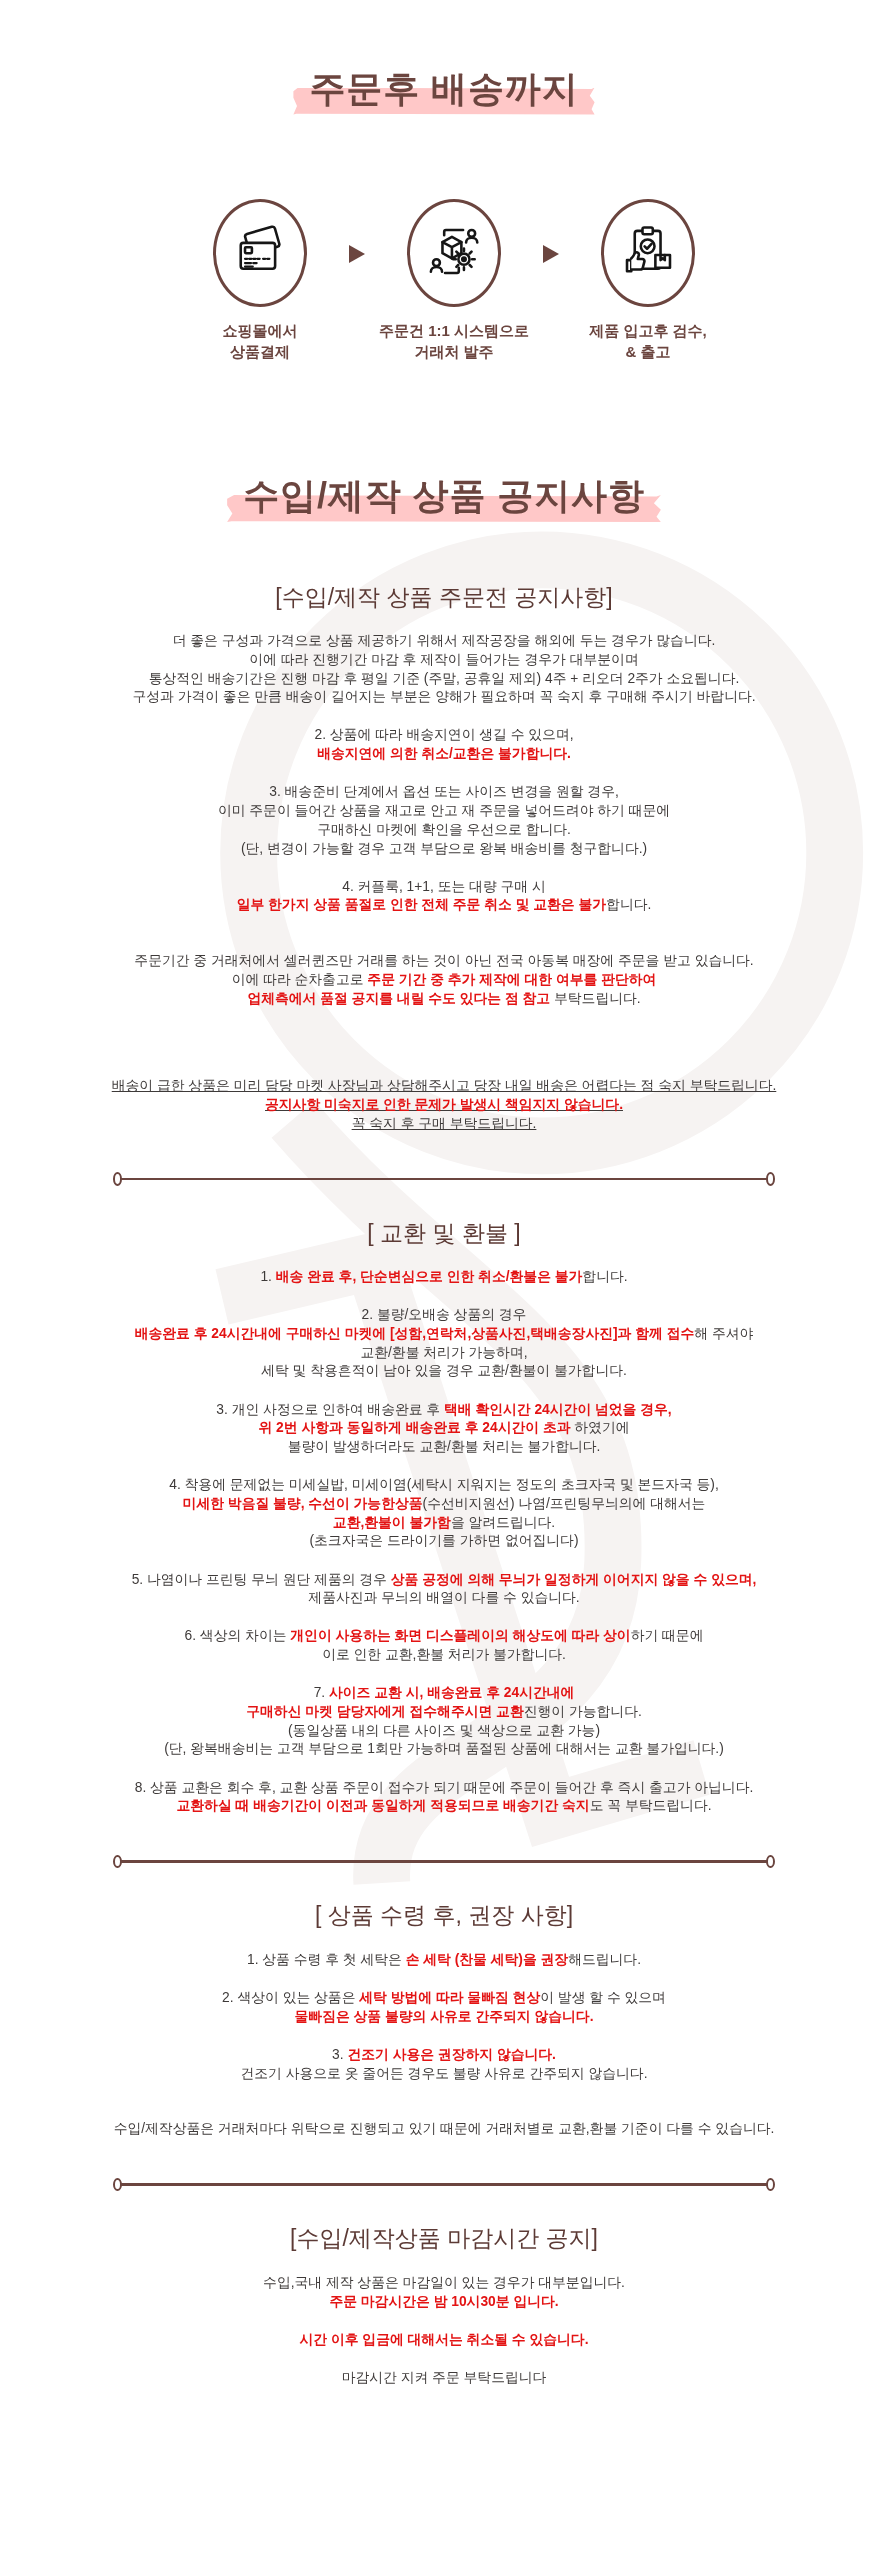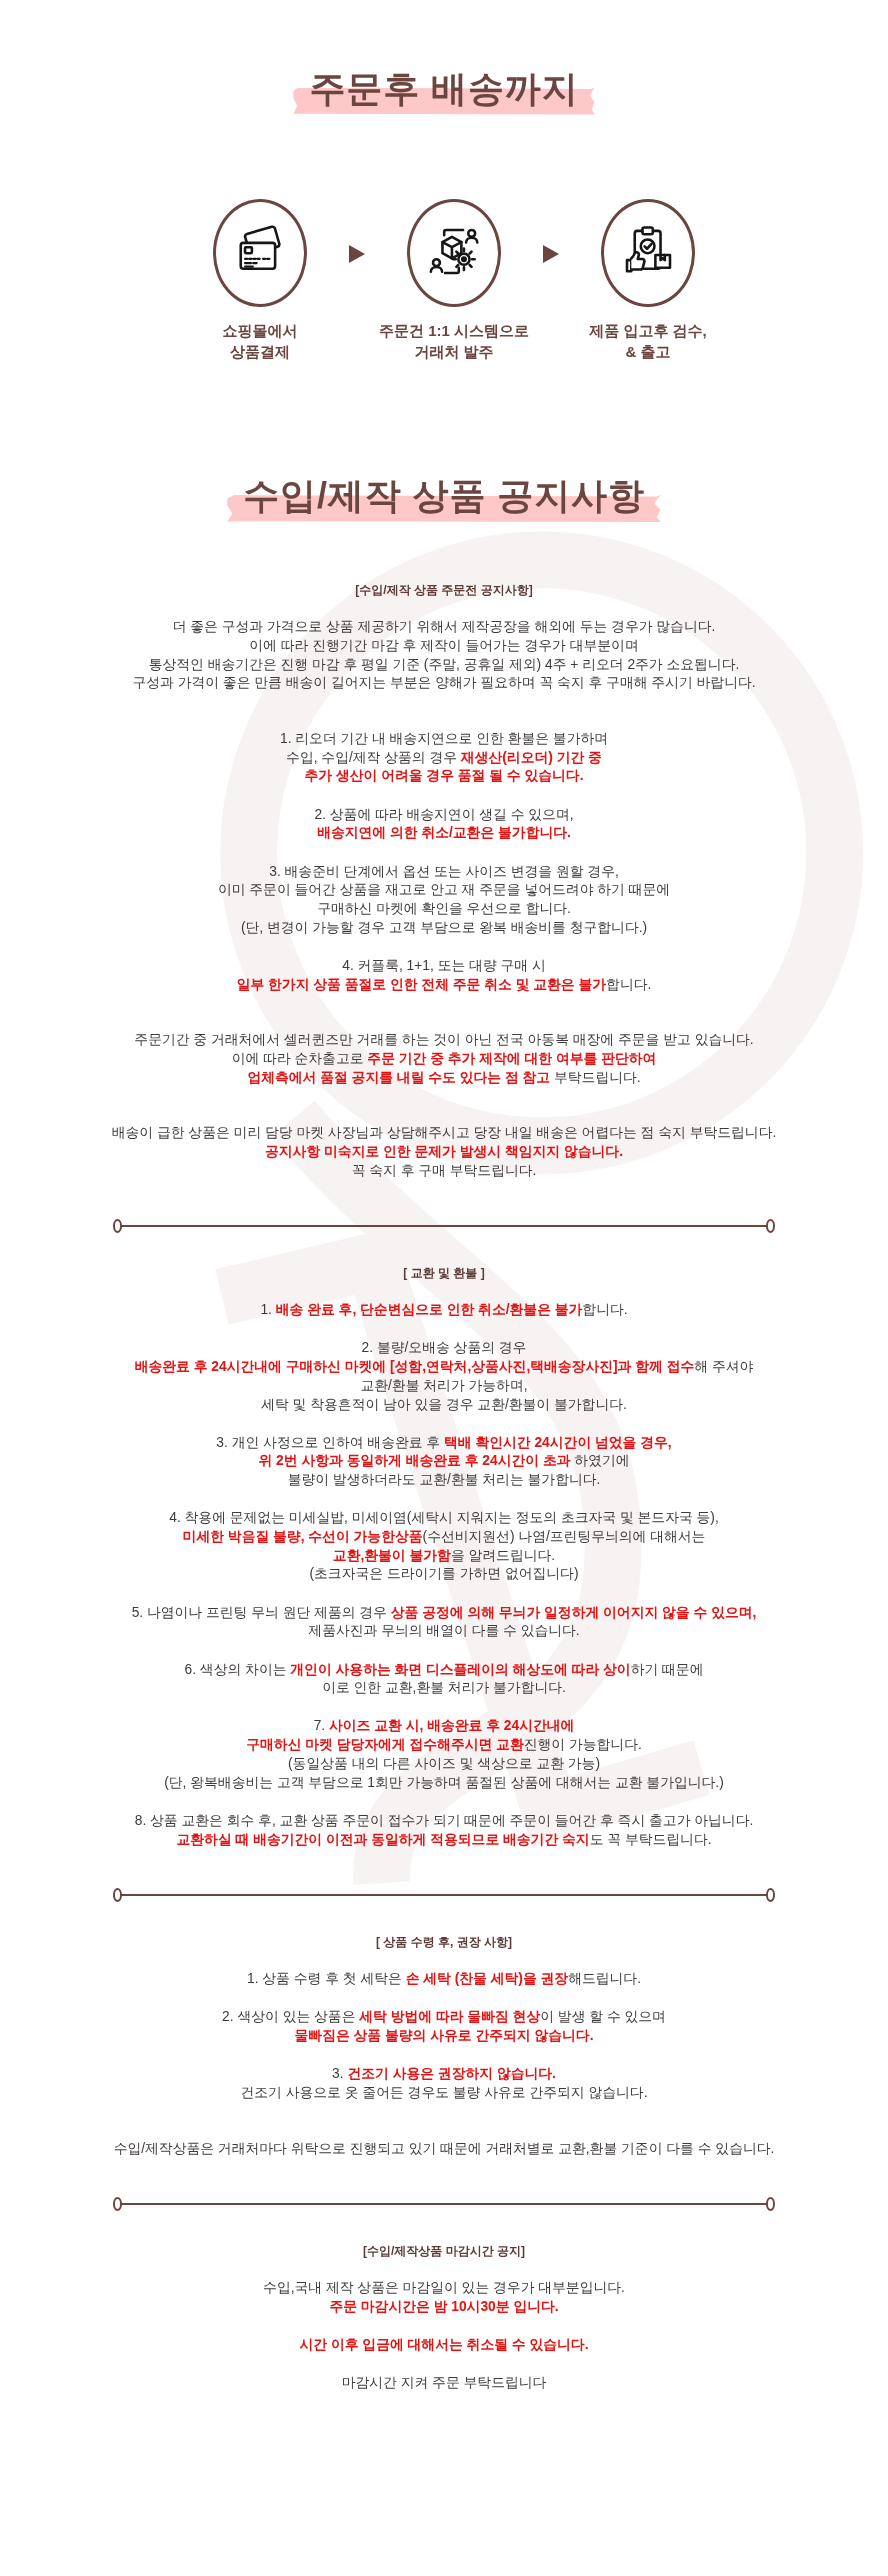--- a/index.html
+++ b/index.html
@@ -29,30 +29,30 @@
   .steps{display:flex;justify-content:center;align-items:flex-start;gap:2px;margin-top:89px;padding-left:20px;}
   .step{width:174px;}
   .step-circle{width:94px;height:108px;margin:0 auto;border:3.6px solid var(--brown);border-radius:50%;
       display:flex;align-items:center;justify-content:center;background:#fff;}
   .step-label{margin-top:13.3px;color:var(--brown);font-size:15px;line-height:21px;font-weight:600;}
   .arrow{margin-top:46px;width:0;height:0;border-top:9.8px solid transparent;border-bottom:9.8px solid transparent;
       border-left:16px solid var(--brown);}
 
   
   .sections{padding-bottom:53px;}
-  .sec-header{margin-top:44px;font-size:12px;font-weight:700;color:var(--brown-dark);letter-spacing:0;}
+  .sec-header{margin-top:44px;font-size:23px;font-weight:400;color:var(--brown-dark);letter-spacing:0;}
   .sec-header.first{margin-top:64px;}
   .divider{display:flex;align-items:center;width:662px;margin:39px auto 32px;}
   .divider + .section .sec-header{margin-top:0;}
   .ring{width:9px;height:13.3px;border:2.7px solid var(--brown);border-radius:50%;flex:0 0 auto;}
   .rule{flex:1;height:2.7px;background:var(--brown);margin:0 -0.9px;}
 
   .block{margin-top:19.5px;font-size:13.8px;line-height:18.7px;color:var(--ink);}
   .block.sp-lg{margin-top:37px;}
-  .block.sp-xl{margin-top:37px;}
+  .block.sp-xl{margin-top:69px;text-decoration:underline;}
   .line{white-space:nowrap;}
   .red{color:var(--red);font-weight:700;}
 </style>
 </head>
 <body>
 
 <div class="page">
 
   <svg class="watermark" width="888" height="2576" viewBox="0 0 1000 2900" aria-hidden="true">
     <g fill="none" stroke="#f6f3f2" stroke-width="64">
@@ -154,25 +154,20 @@
 
     <div class="sections">
         <section class="section">
           <div class="sec-header first">[수입/제작 상품 주문전 공지사항]</div>
           <div class="block">
             <div class="line"><span>더 좋은 구성과 가격으로 상품 제공하기 위해서 제작공장을 해외에 두는 경우가 많습니다.</span></div>
             <div class="line"><span>이에 따라 진행기간 마감 후 제작이 들어가는 경우가 대부분이며</span></div>
             <div class="line"><span>통상적인 배송기간은 진행 마감 후 평일 기준 (주말, 공휴일 제외) 4주 + 리오더 2주가 소요됩니다.</span></div>
             <div class="line"><span>구성과 가격이 좋은 만큼 배송이 길어지는 부분은 양해가 필요하며 꼭 숙지 후 구매해 주시기 바랍니다.</span></div>
           </div>
-          <div class="block sp-lg">
-            <div class="line"><span>1. 리오더 기간 내 배송지연으로 인한 환불은 불가하며</span></div>
-            <div class="line"><span>수입, 수입/제작 상품의 경우 </span><span class="red">재생산(리오더) 기간 중</span></div>
-            <div class="line"><span class="red">추가 생산이 어려울 경우 품절 될 수 있습니다.</span></div>
-          </div>
           <div class="block">
             <div class="line"><span>2. 상품에 따라 배송지연이 생길 수 있으며,</span></div>
             <div class="line"><span class="red">배송지연에 의한 취소/교환은 불가합니다.</span></div>
           </div>
           <div class="block">
             <div class="line"><span>3. 배송준비 단계에서 옵션 또는 사이즈 변경을 원할 경우,</span></div>
             <div class="line"><span>이미 주문이 들어간 상품을 재고로 안고 재 주문을 넣어드려야 하기 때문에</span></div>
             <div class="line"><span>구매하신 마켓에 확인을 우선으로 합니다.</span></div>
             <div class="line"><span>(단, 변경이 가능할 경우 고객 부담으로 왕복 배송비를 청구합니다.)</span></div>
           </div>

